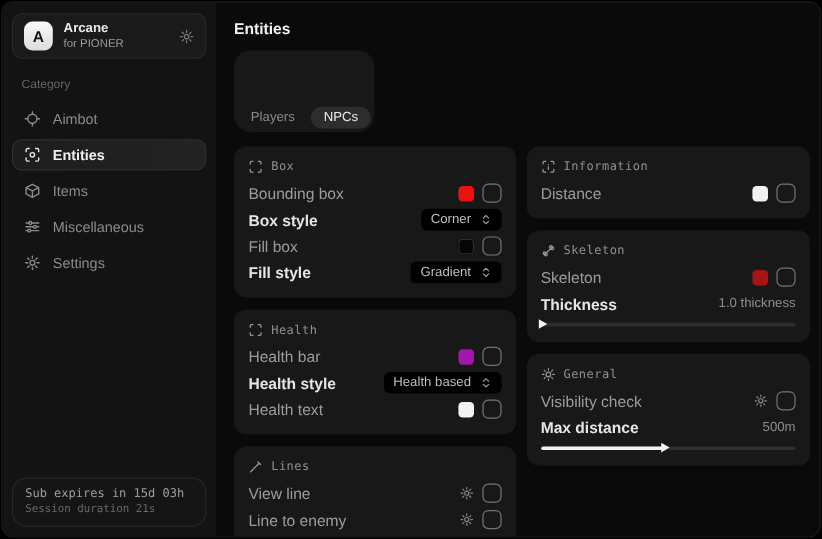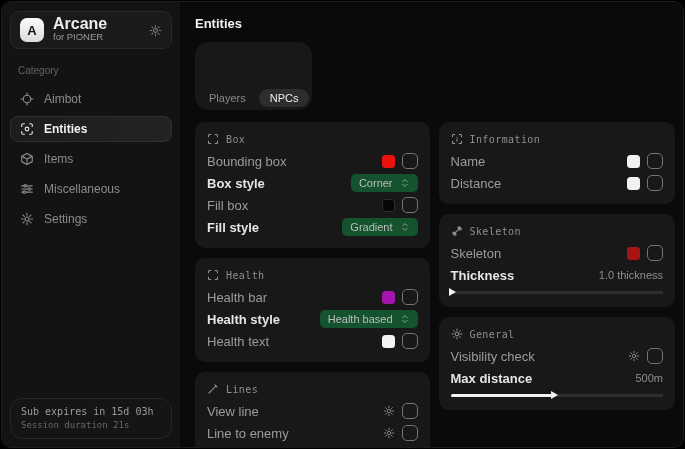--- a/index.html
+++ b/index.html
@@ -3,21 +3,21 @@
 <meta charset="utf-8">
 <style>
   html,body{margin:0;padding:0;background:#000;}
   body{width:685px;height:449px;position:relative;overflow:hidden;font-family:"Liberation Sans",sans-serif;-webkit-font-smoothing:antialiased;}
   .window{position:absolute;inset:1px;border-radius:10px;background:#0a0a0a;overflow:hidden;border:1px solid #1c1c1c;}
 
   
   .sidebar{position:absolute;left:0;top:0;bottom:0;width:178px;background:#131313;border-right:1px solid #1e1e1e;}
   .app-card{margin:9px 8px 0;background:#1a1a1a;border:1px solid #282828;border-radius:9px;padding:5px 9px;display:flex;align-items:center;gap:9px;height:26px;}
   .logo{width:24px;height:24px;border-radius:7px;background:linear-gradient(180deg,#fafafa,#dcdcdc);color:#141414;font-weight:bold;font-size:13px;display:grid;place-items:center;flex:0 0 auto;}
-  .app-name{font-size:16px;font-weight:bold;color:#ececec;line-height:12px;}
+  .app-name{font-size:11px;font-weight:bold;color:#ececec;line-height:12px;}
   .app-sub{font-size:9.5px;color:#9a9a9a;line-height:12px;margin-top:1px;}
   .app-gear{margin-left:auto;color:#787878;display:flex;}
   .category{margin:16px 16px 8px;font-size:10px;color:#646464;}
   .nav{display:flex;flex-direction:column;}
   .nav-item{display:flex;align-items:center;gap:10px;margin:2px 8px;padding:5px 9px;color:#8c8c8c;font-size:12px;border:1px solid transparent;border-radius:8px;cursor:default;}
   .nav-item .nicon{display:flex;color:#8c8c8c;}
   .nav-item.active{background:linear-gradient(90deg,#1d1d1d,#232323);border-color:#2f2f2f;color:#f0f0f0;font-weight:bold;}
   .nav-item.active .nicon{color:#e6e6e6;}
   .side-footer{position:absolute;left:8px;right:8px;bottom:8px;border:1px solid #272727;border-radius:12px;padding:7px 10px 8px;background:#151515;}
   .sf1{font-family:"DejaVu Sans Mono",monospace;font-size:10px;color:#9d9d9d;}
@@ -36,21 +36,21 @@
   .card{background:#181818;border-radius:10px;padding:9px 12px 10px;box-sizing:border-box;}
   .card-head{display:flex;align-items:center;gap:7px;color:#8f8f8f;font-family:"DejaVu Sans Mono",monospace;font-size:10px;letter-spacing:.4px;margin:2px 0 5px;}
   .card-head .cicon{display:flex;color:#9a9a9a;}
   .row{display:flex;align-items:center;justify-content:space-between;height:22px;}
   .rlabel{font-size:13px;color:#9c9c9c;}
   .rlabel.strong{color:#e5e5e5;font-weight:bold;}
   .rright{display:flex;align-items:center;gap:7px;}
   .swatch{width:13px;height:13px;border-radius:3.5px;flex:0 0 auto;}
   .swatch.dark{box-shadow:inset 0 0 0 1px #2e2e2e;}
   .checkbox{width:14px;height:14px;border:1.5px solid #757575;border-radius:5px;background:transparent;flex:0 0 auto;}
-  .select{display:flex;align-items:center;gap:7px;background:#14532d;border-radius:5px;padding:3px 8px;font-size:11px;color:#bdbdbd;}
+  .select{display:flex;align-items:center;gap:7px;background:#000000;border-radius:5px;padding:3px 8px;font-size:11px;color:#bdbdbd;}
   .select .sicon{display:flex;color:#9a9a9a;}
   .row-gear{color:#8a8a8a;display:flex;}
   .rvalue{font-size:11px;color:#8f8f8f;}
   .slider{position:relative;height:10px;margin-top:1px;}
   .track{position:absolute;left:0;right:0;top:4px;height:2.5px;background:#2f2f2f;border-radius:2px;}
   .fill{position:absolute;left:0;top:4px;height:2.5px;background:#f2f2f2;border-radius:2px;}
   .thumb{position:absolute;top:1px;width:0;height:0;border-top:4.5px solid transparent;border-bottom:4.5px solid transparent;border-left:7px solid #f2f2f2;margin-left:-2px;}
   svg{display:block;}
 </style>
 </head>
@@ -269,27 +269,20 @@
           <div class="card-head">
             <span class="cicon">
               <svg viewBox="0 0 16 16" width="12" height="12" fill="none" stroke="currentColor" stroke-width="1.4" stroke-linecap="round">
                   <path d="M2 5V3.4A1.4 1.4 0 0 1 3.4 2H5M11 2h1.6A1.4 1.4 0 0 1 14 3.4V5M14 11v1.6a1.4 1.4 0 0 1-1.4 1.4H11M5 14H3.4A1.4 1.4 0 0 1 2 12.6V11"></path>
                   <path d="M8 5.6v.1M8 8v2.6"></path>
                 </svg>
             </span>
             <span>Information</span>
           </div>
           <div class="row">
-            <span class="rlabel">Name</span>
-            <span class="rright">
-              <span class="swatch" style="background: rgb(242, 242, 242);"></span>
-              <span class="checkbox"></span>
-            </span>
-          </div>
-          <div class="row">
             <span class="rlabel">Distance</span>
             <span class="rright">
               <span class="swatch" style="background: rgb(242, 242, 242);"></span>
               <span class="checkbox"></span>
             </span>
           </div>
         </section>
 
         <section class="card">
           <div class="card-head">

